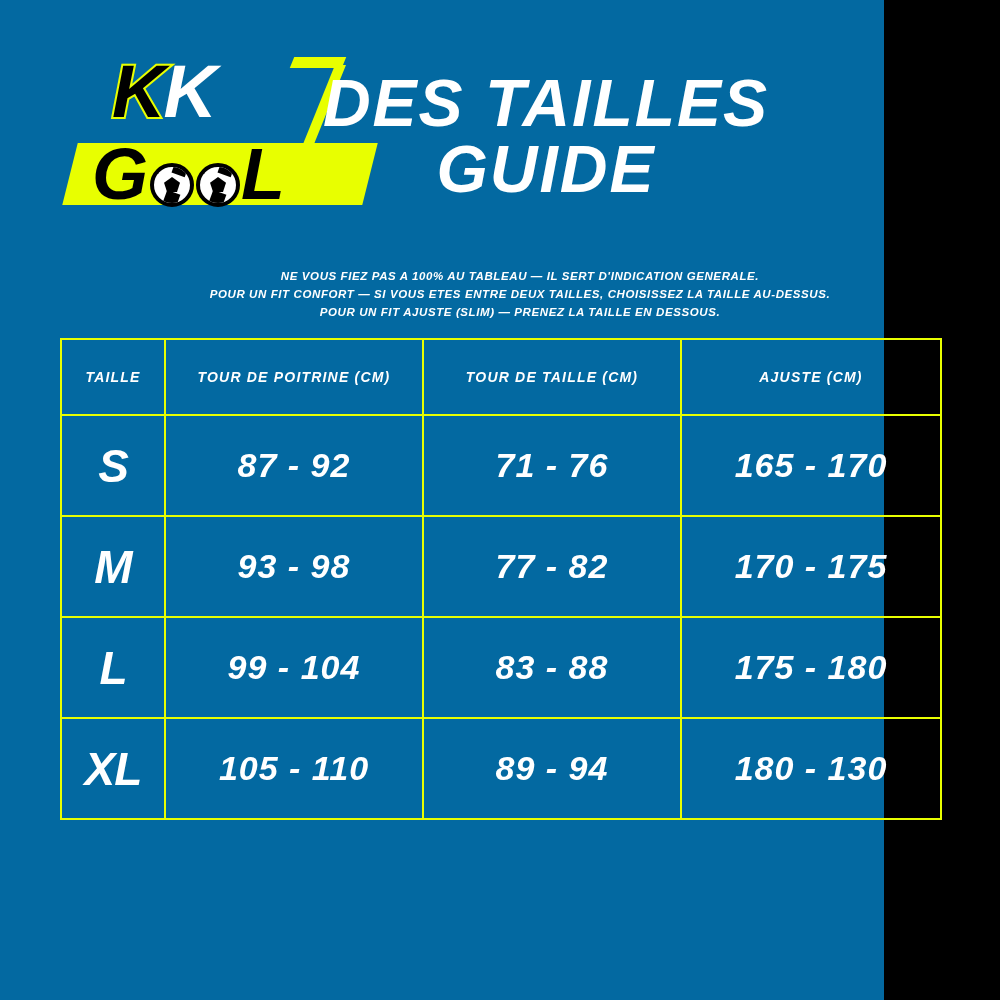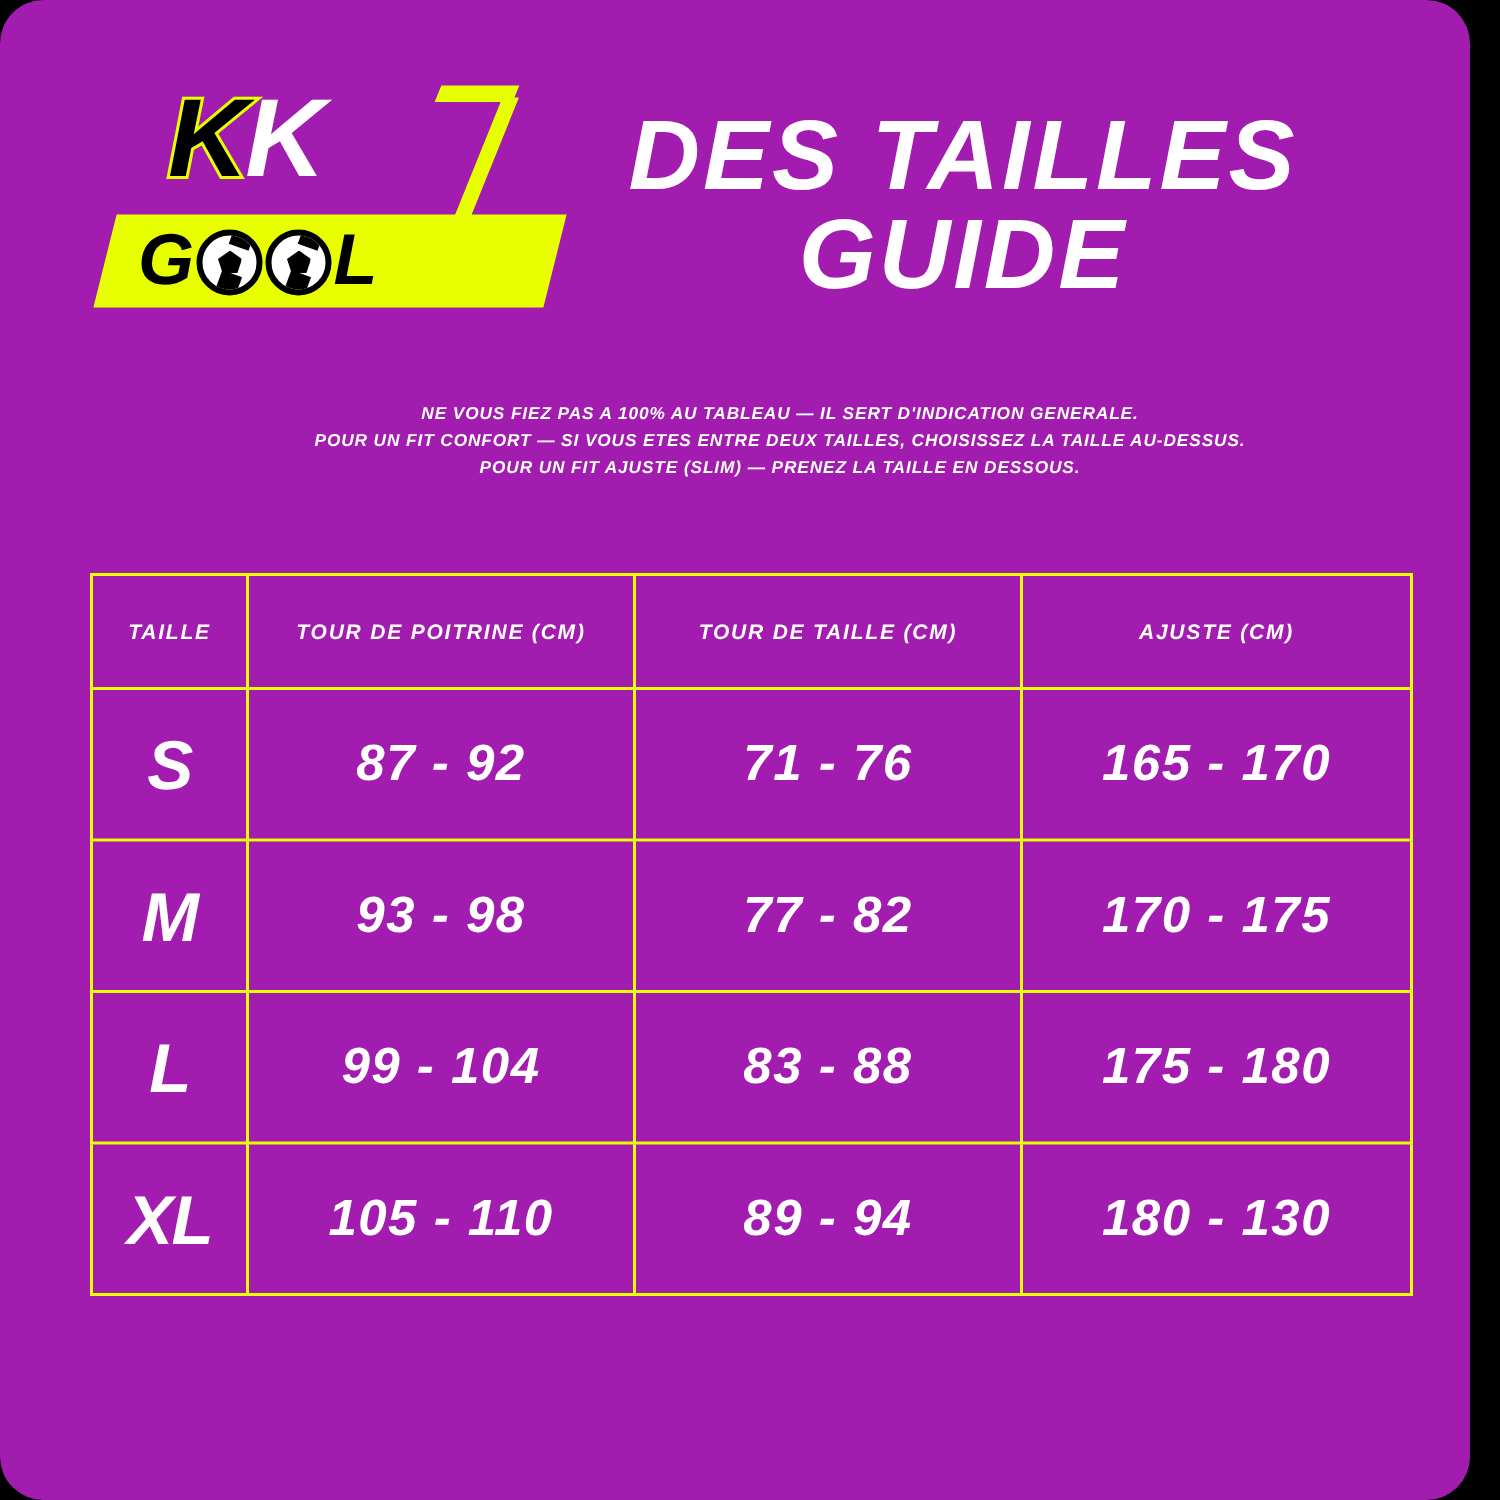--- a/index.html
+++ b/index.html
@@ -9,24 +9,23 @@
     background: #000000;
     overflow: hidden;
   }
   body {
     font-family: "Liberation Sans", sans-serif;
     color: #ffffff;
   }
 
   .page {
     position: relative;
-    width: 980px;
+    width: 884px;
     height: 1000px;
-    background: #a21caf;
-    border-radius: 29px;
+    background: #0369a1;
   }
 
   
   .header {
     position: relative;
     height: 265px;
   }
 
   
   .logo {
@@ -79,21 +78,21 @@
     height: 62px;
     background: #e8ff00;
     transform: skewX(-14deg);
   }
   .logo-gool {
     position: absolute;
     left: 22px;
     top: 100px;
     width: 280px;
     height: 58px;
-    font-size: 48px;
+    font-size: 72px;
     font-weight: bold;
     font-style: italic;
     color: #000000;
     line-height: 58px;
     letter-spacing: 1px;
     white-space: nowrap;
   }
   .ball {
     display: inline-block;
     position: relative;
@@ -165,21 +164,20 @@
   .table-wrap {
     position: absolute;
     left: 60px;
     top: 338px;
     width: 880px;
   }
   table.size-table {
     width: 880px;
     border-collapse: collapse;
     table-layout: fixed;
-    margin-top: 44px;
   }
   table.size-table th,
   table.size-table td {
     border: 2px solid #e8ff00;
     text-align: center;
     vertical-align: middle;
     color: #ffffff;
   }
   table.size-table col.c0 { width: 104px; }
   table.size-table col.c1 { width: 258px; }

